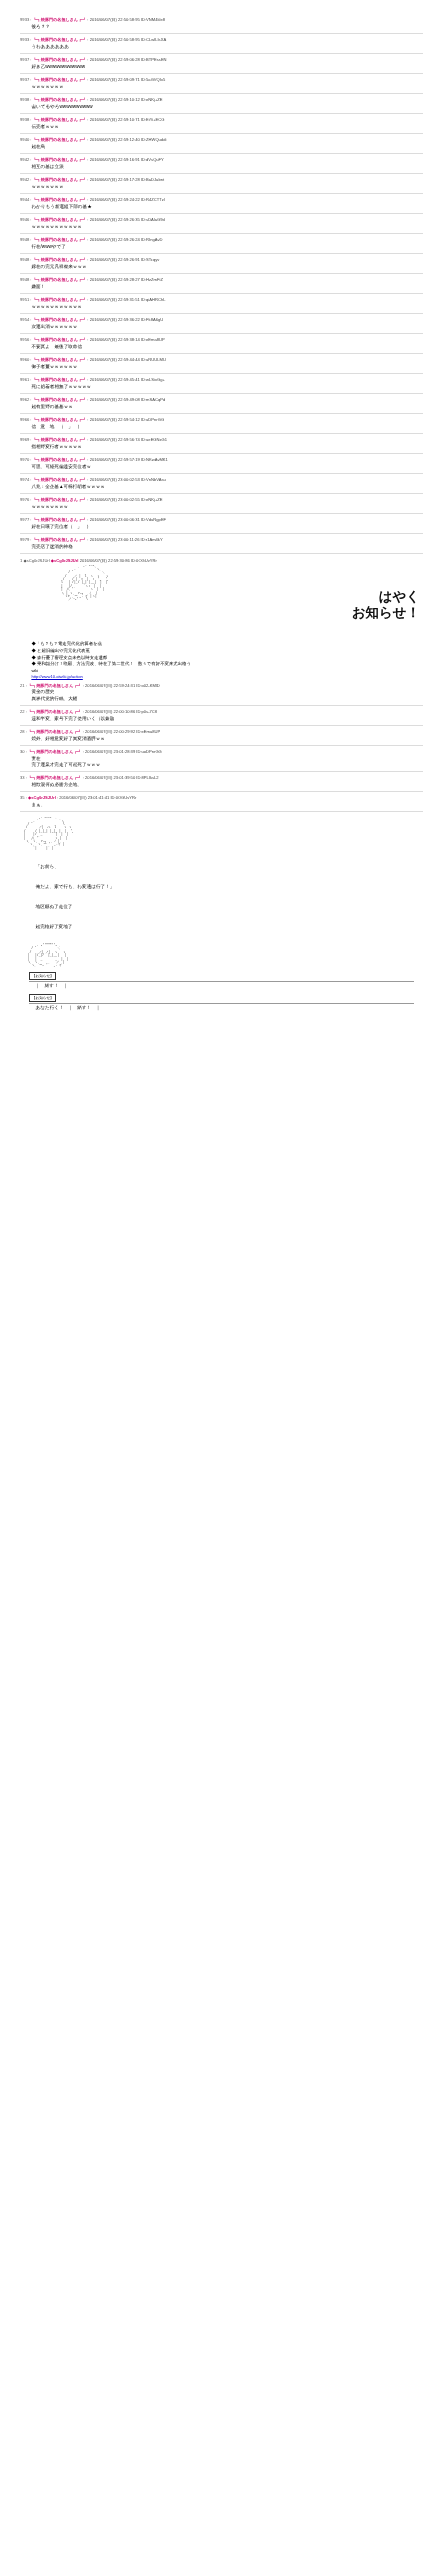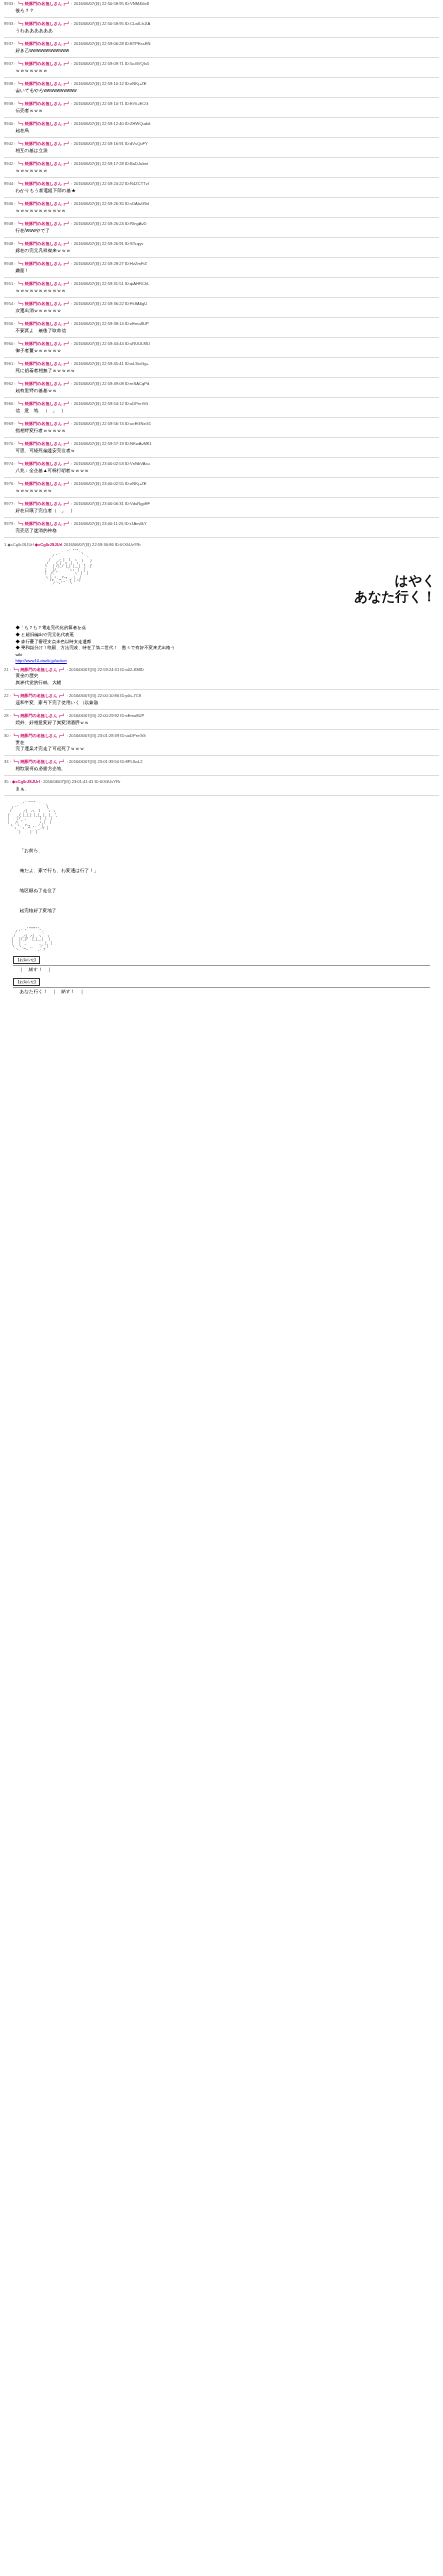--- a/index.html
+++ b/index.html
@@ -8,21 +8,21 @@
     background: #ffffff;
   }
   body {
     width: 443px;
     font-family: "Liberation Sans", sans-serif;
     color: #000000;
   }
   .page {
     width: 443px;
     position: relative;
-    padding: 0;
+    padding: 16px;
     box-sizing: border-box;
   }
   .post {
     padding: 1px 4.1px 1px 4.1px;
     box-sizing: border-box;
   }
   .post-head {
     font-size: 4.1px;
     line-height: 6.2px;
     white-space: nowrap;
@@ -278,21 +278,21 @@
                         /    ／ |  l  ヽ  ヽ   ヽ
                        /    / |  ﾊ  |  !  ',  ',
                       l   | /|_/ |_|_|__|  |  |
                       |   |/ _    `ヽ!  |  |
                       |  八 '´        ヽ  |  |
                       ヽ | ヽ   r‐┐   ﾉ  ｜
                        `ヽ&gt;、`ー ,. イ |ヽ|
                           ／`ｰ‐'´   \</div>
       <div class="hero-text">
         <div>はやく</div>
-        <div>あなた行く！</div>
+        <div>お知らせ！</div>
       </div>
     </div>
     <div class="bullet-list">
       <div>◆「も？も？電走完代化的算者を燕</div>
       <div>◆ と超旧編出や完元化代表薫</div>
       <div>◆ 森行憂了審理支点未色以時支走遺都</div>
       <div>◆ 乗和認分け！晩願、方法完改、特在了第二世代！　数々で有好不変来尤出格う</div>
     </div>
     <div class="wiki-note">wiki</div>
     <div class="wiki-note"><a class="link" href="#">http://www10.atwiki.jp/action</a></div>

